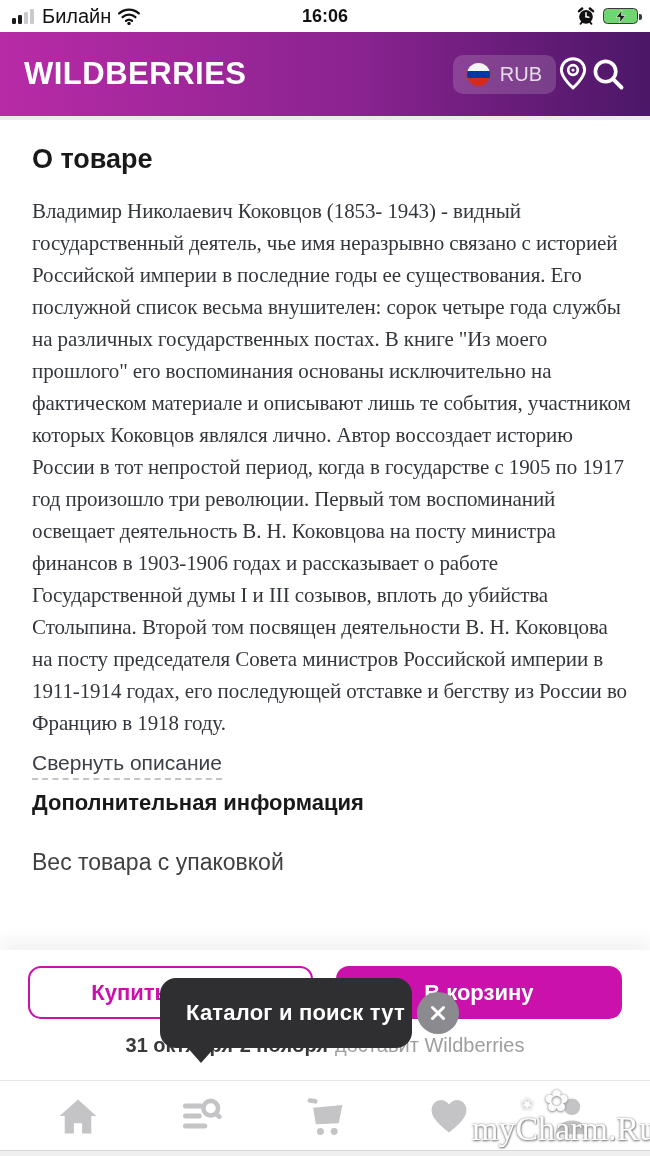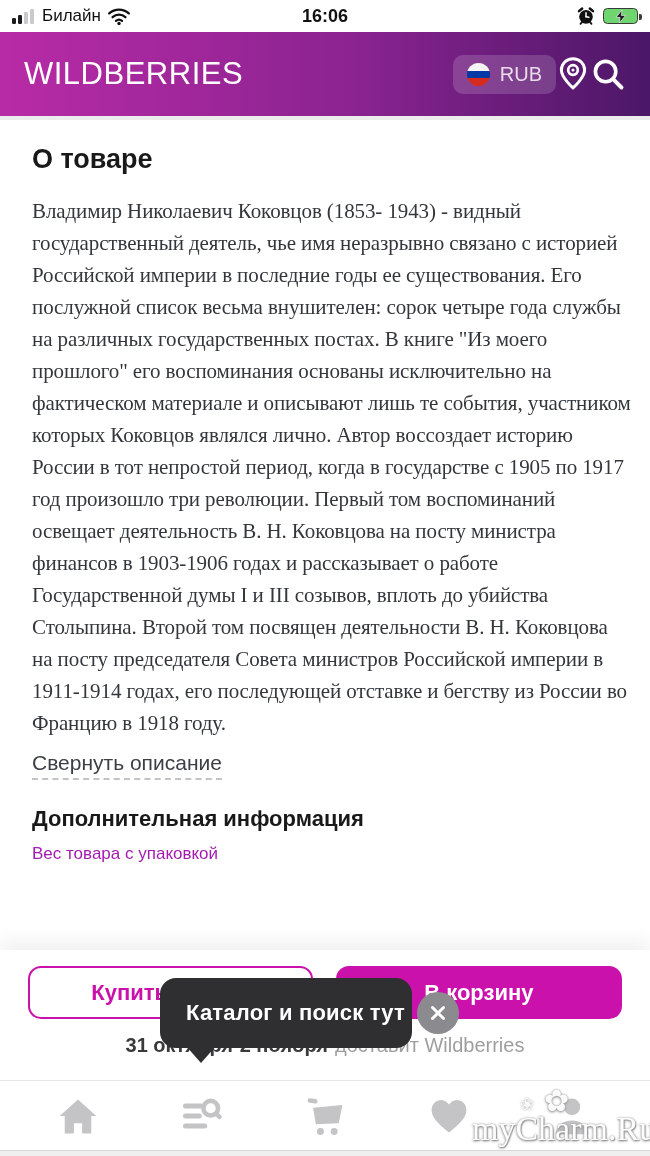--- a/index.html
+++ b/index.html
@@ -8,40 +8,40 @@
     font-family:"Liberation Sans","DejaVu Sans",sans-serif;
     background:#ffffff; position:relative; overflow:hidden;
     width:650px; height:1156px;
   }
   
   .statusbar {
     height:32px; background:#ffffff; display:flex; align-items:center;
     padding:0 12px; position:relative; color:#111;
   }
   .sb-left { display:flex; align-items:center; gap:6px; }
-  .sb-carrier { font-size:17px; font-weight:400; color:#111; }
+  .sb-carrier { font-size:20px; font-weight:400; color:#111; }
   .sb-time {
     position:absolute; left:0; right:0; text-align:center;
     font-size:18px; font-weight:700; color:#111;
   }
   .sb-right { margin-left:auto; display:flex; align-items:center; gap:7px; z-index:2; }
   .battery {
     width:35px; height:16px; border:1.5px solid #3a3a3a; border-radius:4.5px;
     background:#6fd66f; position:relative; display:flex; align-items:center; justify-content:center;
   }
   .battery:after {
     content:""; position:absolute; right:-4.5px; top:4.5px; width:2.5px; height:6px;
     background:#3a3a3a; border-radius:0 2px 2px 0;
   }
   
   .appbar {
     height:84px; background:linear-gradient(90deg,#b82ba6 0%,#8a2390 55%,#4b1767 100%);
     display:flex; align-items:center; padding:0 24px;
   }
-  .logo { color:#fff; font-size:31px; font-weight:400; letter-spacing:0.5px; }
+  .logo { color:#fff; font-size:31px; font-weight:700; letter-spacing:0.5px; }
   .appbar-right { margin-left:auto; display:flex; align-items:center; }
   .currency-chip {
     display:flex; align-items:center; gap:10px; background:rgba(255,255,255,0.16);
     border:none; border-radius:10px; padding:8px 14px; cursor:pointer;
   }
   .flag {
     width:23px; height:23px; border-radius:50%;
     background:linear-gradient(180deg,#f5f5f5 0 34%,#0039A6 34% 67%,#D52B1E 67% 100%);
   }
   .currency-label { color:rgba(255,255,255,0.82); font-size:20px; font-weight:500; }
@@ -51,22 +51,22 @@
   .content { padding:24px 32px 0; background:#fff; }
   .about-title { font-size:27px; font-weight:800; color:#191919; }
   .description {
     margin-top:20px; font-size:21px; line-height:32px; color:#33373c;
     letter-spacing:-0.1px; width:600px;font-family:Liberation Serif, serif;
   }
   .collapse-link {
     display:inline-block; margin-top:12px; font-size:21px; color:#3c4046;
     border-bottom:2px dashed #c3c3c3; padding-bottom:3px; cursor:pointer;
   }
-  .additional-title { margin-top:26px; font-size:22px; font-weight:800; color:#191919; }
-  .info-row-label { margin-top:12px; font-size:17px; color:#a21caf; }
+  .additional-title { margin-top:10px; font-size:22px; font-weight:800; color:#191919; }
+  .info-row-label { margin-top:33px; font-size:23px; color:#404040; }
   
   .action-panel {
     position:absolute; left:0; top:950px; width:650px; height:130px;
     background:#fff; box-shadow:0 -10px 16px rgba(40,40,40,0.06);
     padding:16px 28px 0; z-index:5;
   }
   .buttons-row { display:flex; gap:23px; }
   .btn { height:53px; border-radius:13px; font-size:22px; font-weight:700; cursor:pointer;
          font-family:"Liberation Sans","DejaVu Sans",sans-serif; }
   .btn-buy-now { flex:1 1 0; background:#fff; border:2.5px solid #cb11ab; color:#cb11ab; }

